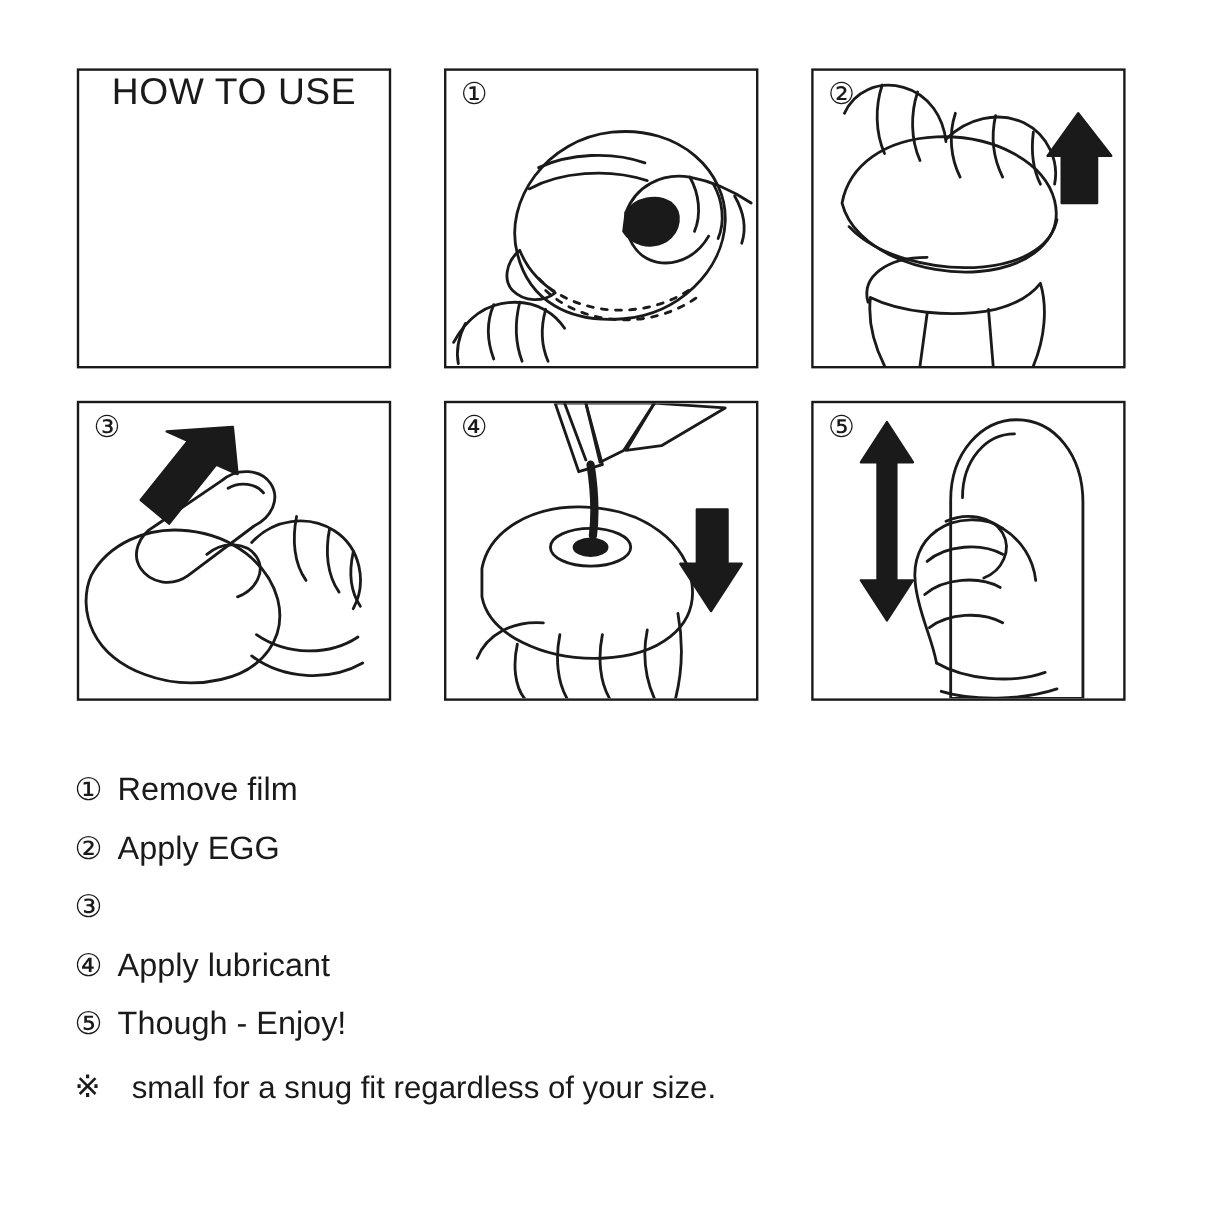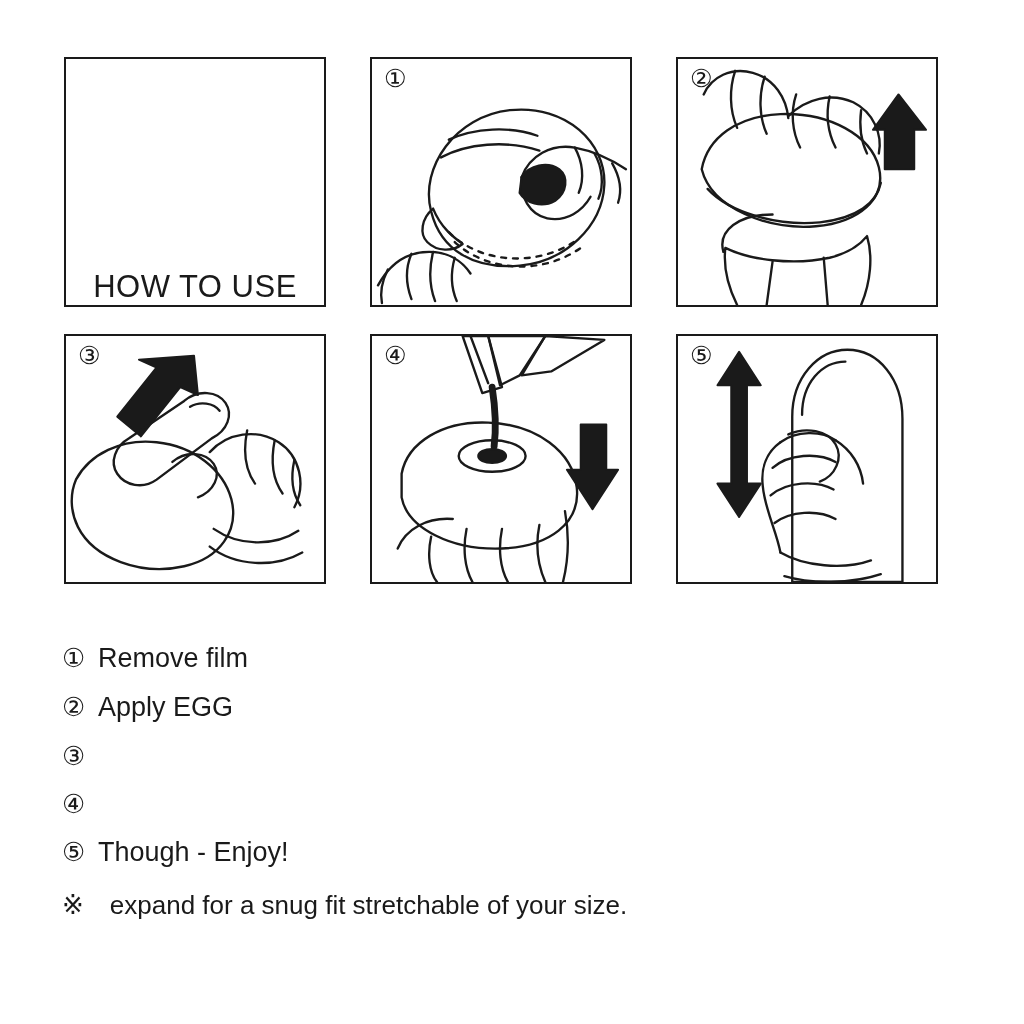--- a/index.html
+++ b/index.html
@@ -57,21 +57,21 @@
     left: 12px;
     top: 7px;
     font-size: 25px;
     line-height: 1;
     font-family: "DejaVu Sans", sans-serif;
     color: #1a1a1a;
     z-index: 5;
   }
   .title-panel {
     display: flex;
-    align-items: flex-end;
+    align-items: flex-start;
     justify-content: center;
   }
   .title-panel .title-text {
     font-size: 31px;
     letter-spacing: 0.5px;
     font-family: "Liberation Sans", sans-serif;
     color: #1a1a1a;
     white-space: nowrap;
   }
 
@@ -287,28 +287,29 @@
       <span class="lnum">②</span>
       <span class="ltext">Apply EGG</span>
     </div>
 
     <div class="legend-item">
       <span class="lnum">③</span>
     </div>
 
     <div class="legend-item">
       <span class="lnum">④</span>
+      <span class="ltext">Apply lubricant</span>
     </div>
 
     <div class="legend-item">
       <span class="lnum">⑤</span>
       <span class="ltext">Though - Enjoy!</span>
     </div>
 
     <div class="note">
       <span class="nmark">※</span>
       <span class="ntext">
-        <span class="l2">expand for a snug fit stretchable of your size.</span>
+        <span class="l2">small for a snug fit regardless of your size.</span>
       </span>
     </div>
   </div>
 
 </div>
 
 </body></html>

